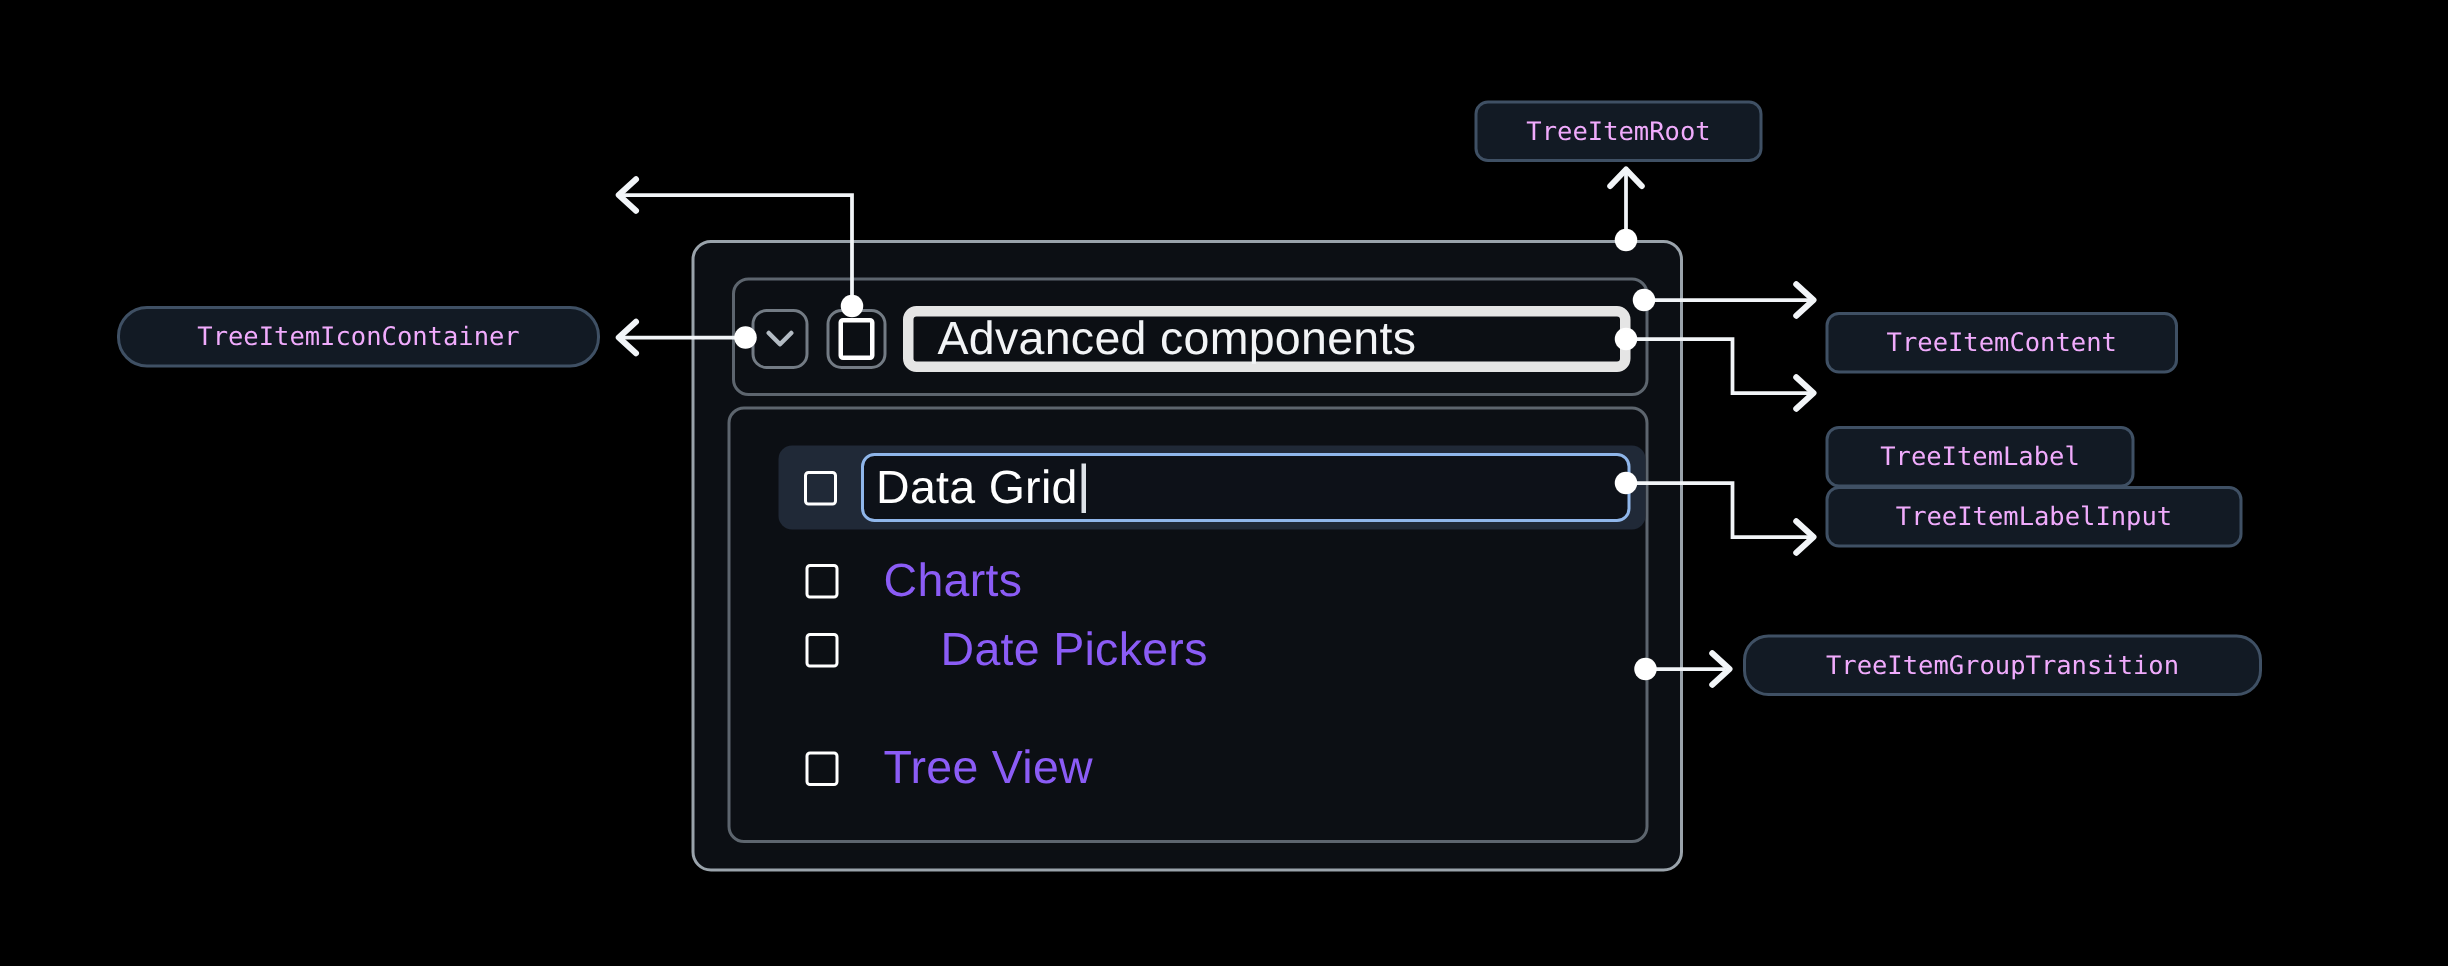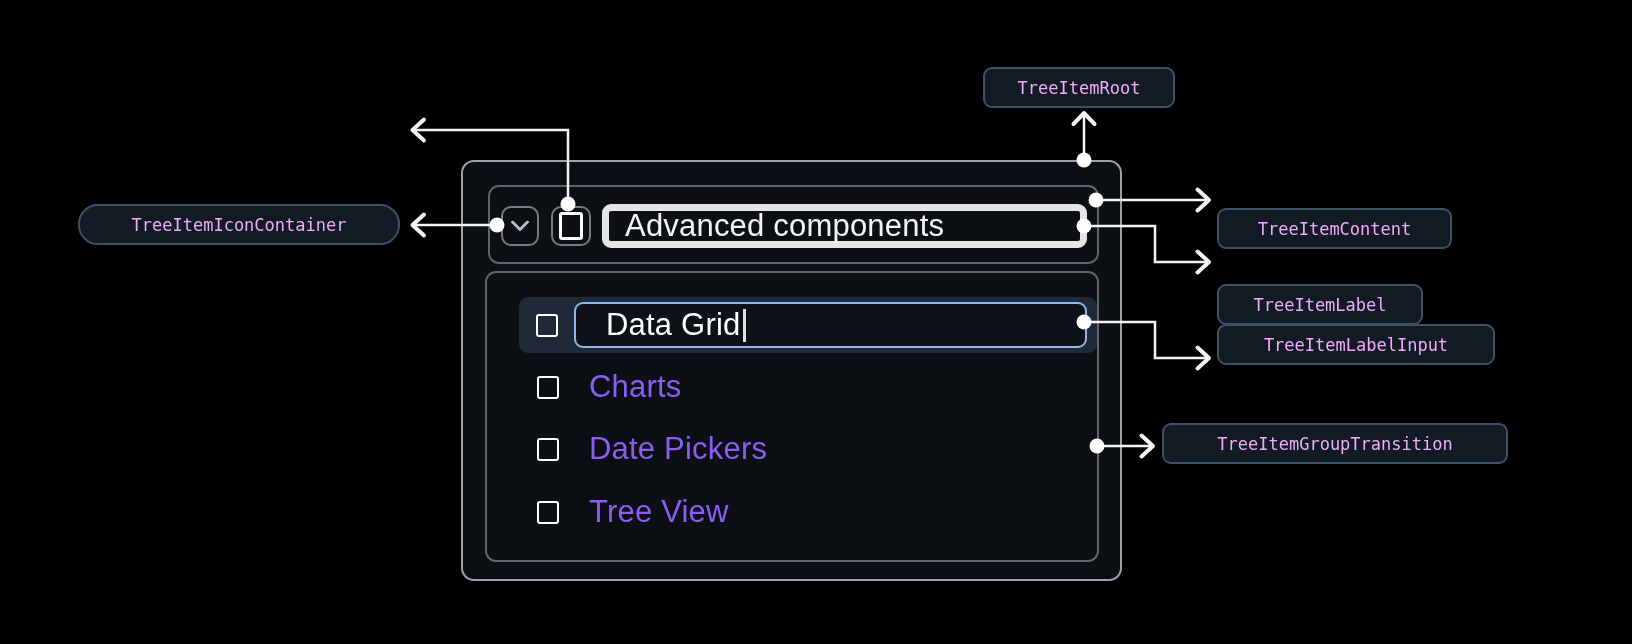--- a/index.html
+++ b/index.html
@@ -14,21 +14,21 @@
     color:#f0abfc; font-family:"DejaVu Sans Mono", monospace; font-size:17px;
     display:flex; align-items:center; justify-content:center;
     padding:0 11px; white-space:nowrap;
   }
   .chip-checkbox        { left:155px;  top:109px; width:247px; }
   .chip-icon-container  { left:78px;   top:204px; width:322px;border-radius:20px; }
   .chip-root            { left:983px;  top:67px;  width:192px; }
   .chip-content         { left:1217px; top:180px; width:235px;margin-top:28px; }
   .chip-label           { left:1217px; top:242px; width:206px;margin-top:42px; }
   .chip-label-input     { left:1217px; top:324px; width:278px; }
-  .chip-group           { left:1162px; top:423px; width:346px; }
+  .chip-group           { left:1162px; top:423px; width:346px;border-radius:17px; }
 
   
   .abs { position:absolute; box-sizing:border-box; }
   .root {
     left:461px; top:160px; width:661px; height:421px;
     border:2px solid #9aa3ab; border-radius:13px; background:#0c0f14;
   }
   .content {
     left:486px; top:183px; width:611px; height:79px;
     border:2px solid #5d656e; border-radius:11px;
@@ -60,21 +60,21 @@
     border:2px solid #5d656e; border-radius:11px;
   }
   .row { left:515px; width:578px; height:56px; display:flex; align-items:center; }
   .row-editing { top:293px; background:#202937; border-radius:9px; }
   .row-2 { top:355px; } .row-3 { top:417px; } .row-4 { top:480px; }
   .row .cb-glyph.small { margin-left:18px; }
   .row-label { margin-left:30px; font-size:31px; color:#8b5cf6; letter-spacing:0.2px; }
   .label-input {
     box-sizing:border-box; margin-left:16px; width:513px; height:46px;
     border:2px solid #8fb6ea; border-radius:9px; background:#0d1118;
-    display:flex; align-items:center; padding-left:30px;
+    display:flex; align-items:center; padding-left:8px;
     font-size:31px; color:#ffffff; letter-spacing:0.2px;
   }
   .caret { display:inline-block; width:2.5px; height:33px; background:#dde2e7; margin-left:3px; }
 
   
   .overlay { position:absolute; left:0; top:0; pointer-events:none; z-index:5; }
   .overlay * { vector-effect:non-scaling-stroke; }
 </style>
 </head>
 <body>
@@ -103,21 +103,21 @@
         <span class="cb-glyph small" style="margin-left:17px;"></span>
         <div class="label-input">
           <span>Data Grid</span>
           <span class="caret"></span>
         </div>
       </div>
       <div class="abs row row-2" style="left:32px; top:86px;">
         <span class="cb-glyph small"></span>
         <span class="row-label">Charts</span>
       </div>
-      <div class="abs row row-3" style="left:32px; top:148px;">
+      <div class="abs row row-3" style="left:32px; top:132px;gap:38px;">
         <span class="cb-glyph small"></span>
         <span class="row-label">Date Pickers</span>
       </div>
       <div class="abs row row-4" style="left:32px; top:211px;">
         <span class="cb-glyph small"></span>
         <span class="row-label">Tree View</span>
       </div>
     </div>
   </div>
 

